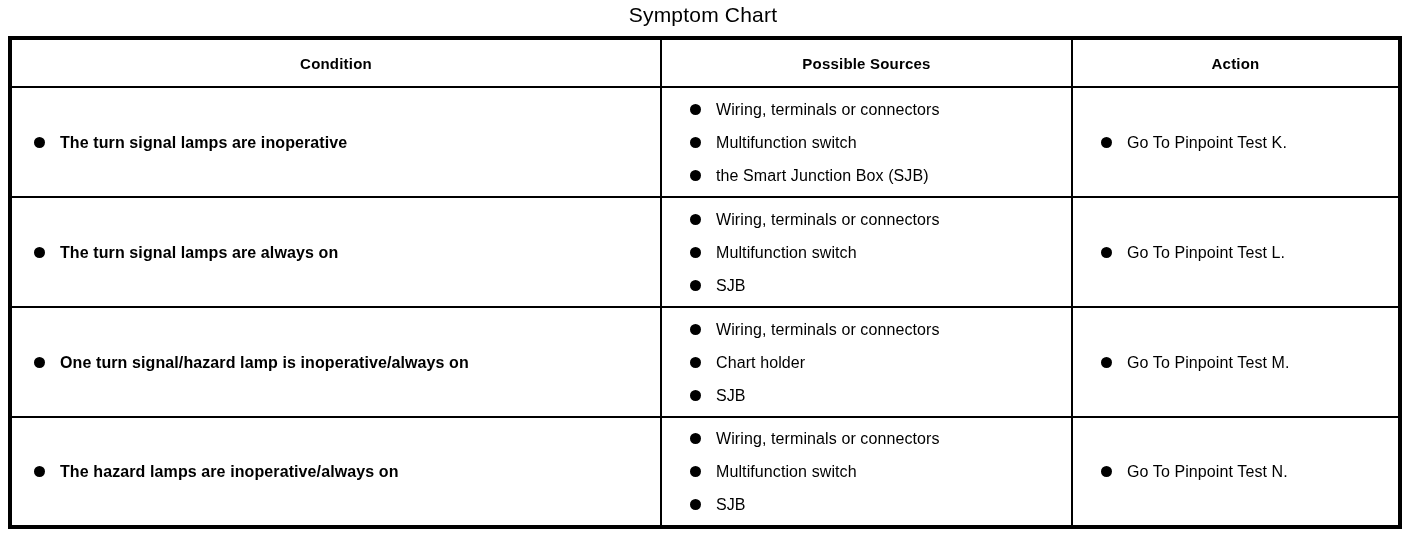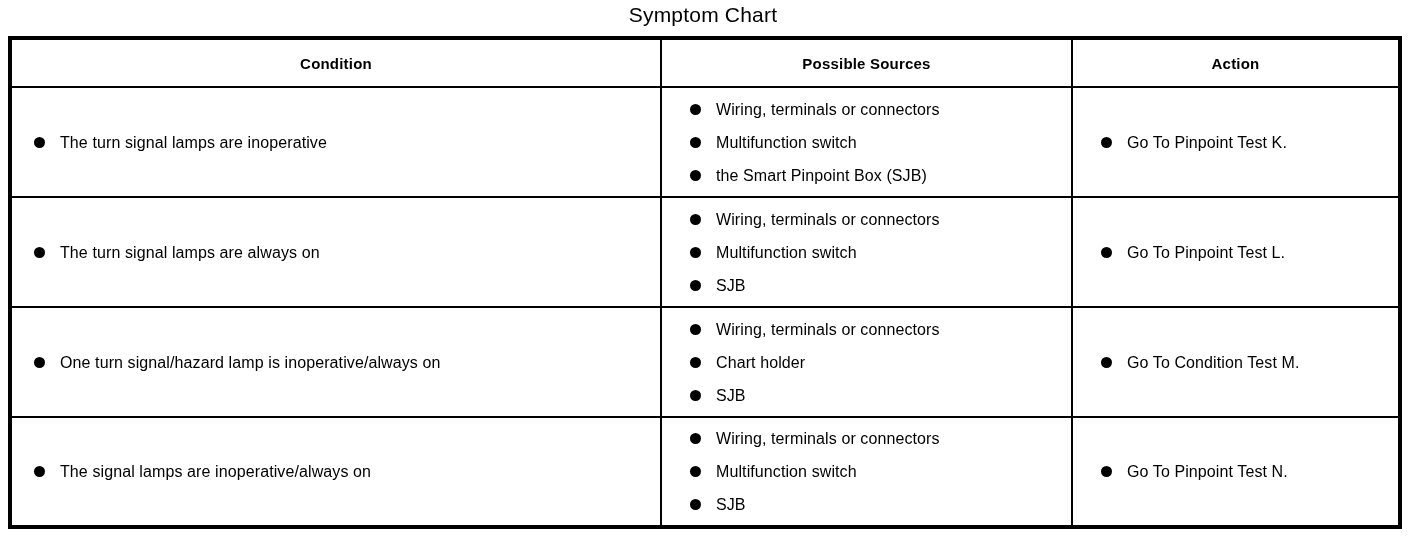--- a/index.html
+++ b/index.html
@@ -43,21 +43,21 @@
     height: 49px;
     font-size: 15px;
     font-weight: 700;
     text-align: center;
     letter-spacing: 0.2px;
   }
   .col-condition { width: 651px; }
   .col-sources   { width: 411px; margin-left: 20px; }
   .col-action    { width: 328px; }
   .symptom-table td { height: 110px; }
-  td.cell-condition { padding-left: 22px; padding-right: 12px; }
+  td.cell-condition { padding-left: 22px; padding-right: 12px; font-weight: bold; }
   td.cell-sources   { padding-left: 28px; padding-right: 4px; }
   td.cell-action    { padding-left: 28px; padding-right: 4px; margin-left: 20px; }
   .bullet-line {
     display: flex;
     align-items: center;
     line-height: 33px;
     min-height: 33px;
   }
   .bullet {
     flex: 0 0 auto;
@@ -100,21 +100,21 @@
           <div class="bullet-line">
             <span class="bullet"></span>
             <span class="line-text">Wiring, terminals or connectors</span>
           </div>
           <div class="bullet-line">
             <span class="bullet"></span>
             <span class="line-text">Multifunction switch</span>
           </div>
           <div class="bullet-line">
             <span class="bullet"></span>
-            <span class="line-text">the Smart Pinpoint Box (SJB)</span>
+            <span class="line-text">the Smart Junction Box (SJB)</span>
           </div>
         </td>
         <td class="cell-action">
           <div class="bullet-line">
             <span class="bullet"></span>
             <span class="line-text">Go To Pinpoint Test K.</span>
           </div>
         </td>
       </tr>
 
@@ -164,30 +164,30 @@
             <span class="line-text">Chart holder</span>
           </div>
           <div class="bullet-line">
             <span class="bullet"></span>
             <span class="line-text">SJB</span>
           </div>
         </td>
         <td class="cell-action">
           <div class="bullet-line">
             <span class="bullet"></span>
-            <span class="line-text">Go To Condition Test M.</span>
-          </div>
-        </td>
-      </tr>
-
-      <tr>
-        <td class="cell-condition">
-          <div class="bullet-line">
-            <span class="bullet"></span>
-            <span class="line-text">The signal lamps are inoperative/always on</span>
+            <span class="line-text">Go To Pinpoint Test M.</span>
+          </div>
+        </td>
+      </tr>
+
+      <tr>
+        <td class="cell-condition">
+          <div class="bullet-line">
+            <span class="bullet"></span>
+            <span class="line-text">The hazard lamps are inoperative/always on</span>
           </div>
         </td>
         <td class="cell-sources">
           <div class="bullet-line">
             <span class="bullet"></span>
             <span class="line-text">Wiring, terminals or connectors</span>
           </div>
           <div class="bullet-line">
             <span class="bullet"></span>
             <span class="line-text">Multifunction switch</span>

